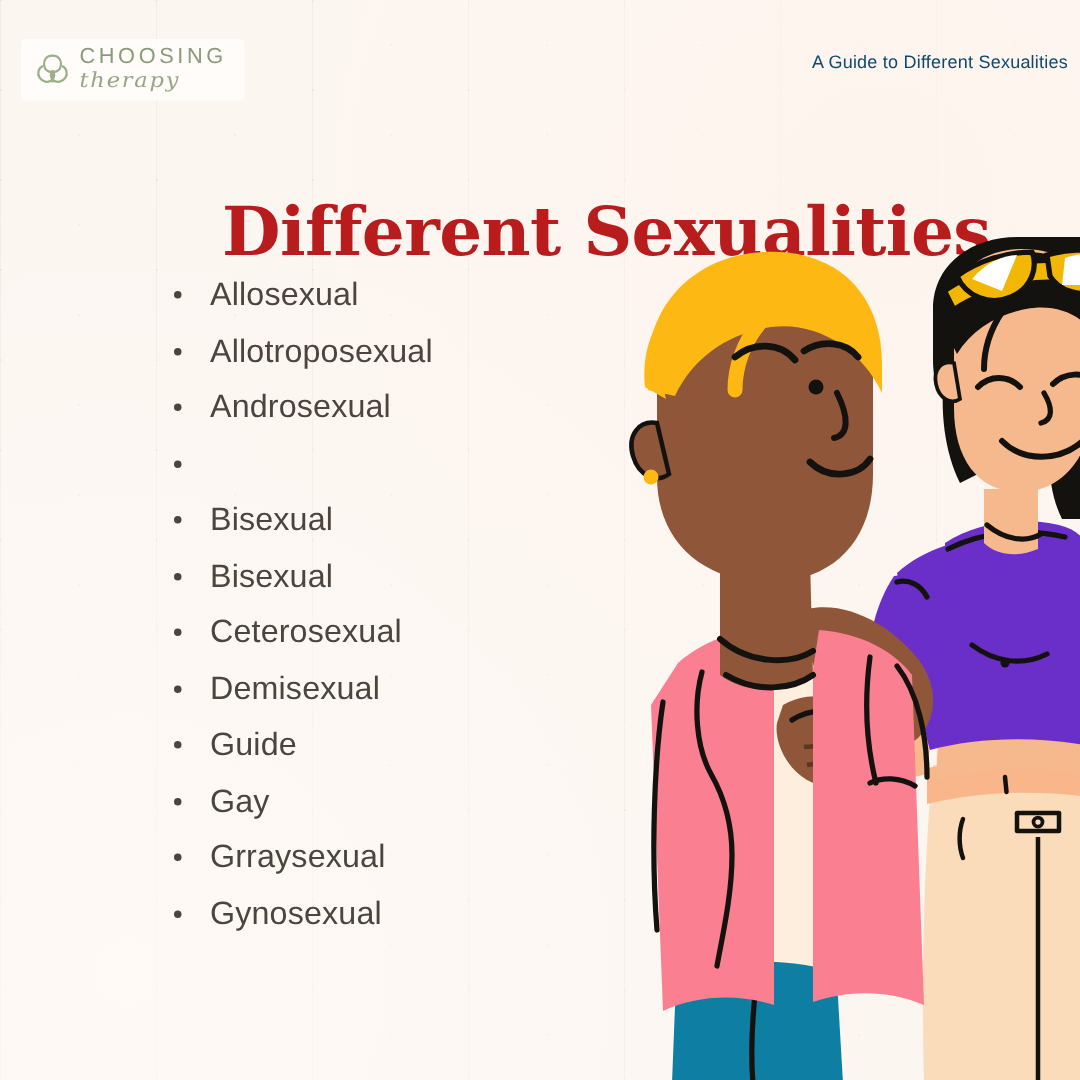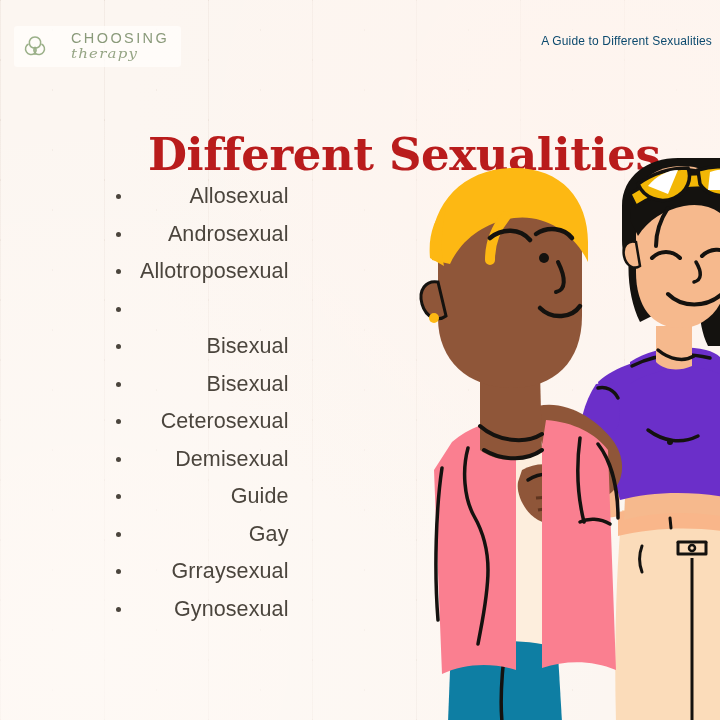--- a/index.html
+++ b/index.html
@@ -44,21 +44,21 @@
       radial-gradient(circle at 82% 18%, rgba(255,244,238,0.85) 0%, rgba(255,244,238,0) 55%),
       radial-gradient(circle at 12% 90%, rgba(255,250,246,0.8) 0%, rgba(255,250,246,0) 60%);
   }
 
   
   .logo {
     position: absolute;
     left: 14px; top: 26px;
     display: flex;
     align-items: center;
-    gap: 21px;
+    gap: 3px;
     background: rgba(255,253,250,0.82);
     padding: 5px 12px 5px 6px;
     border-radius: 3px;
   }
   .logo-mark { width: 30px; height: 30px; flex: 0 0 30px; }
   .logo-text { display: flex; flex-direction: column; line-height: 1; }
   .logo-word {
     font-size: 14.5px;
     letter-spacing: 2.4px;
     color: #8a9a7a;
@@ -108,21 +108,20 @@
     z-index: 6;
   }
   .list li {
     display: flex;
     align-items: center;
     height: 37.5px;
     color: #4b453d;
     font-size: 21.5px;
     letter-spacing: 0.1px;
     white-space: nowrap;
-    justify-content: space-between;
   }
   .list li .dot {
     width: 5px; height: 5px;
     border-radius: 50%;
     background: #4b453d;
     flex: 0 0 5px;
     margin-right: 19px;
   }
 
   
@@ -276,28 +275,28 @@
     </svg>
   </div>
 
   <ul class="list">
     <li>
         <span class="dot"></span>
         <span>Allosexual</span>
       </li>
     <li>
         <span class="dot"></span>
+        <span>Allotroposexual</span>
+      </li>
+    <li>
+        <span class="dot"></span>
         <span>Androsexual</span>
       </li>
     <li>
         <span class="dot"></span>
-        <span>Allotroposexual</span>
-      </li>
-    <li>
-        <span class="dot"></span>
       </li>
     <li>
         <span class="dot"></span>
         <span>Bisexual</span>
       </li>
     <li>
         <span class="dot"></span>
         <span>Bisexual</span>
       </li>
     <li>

